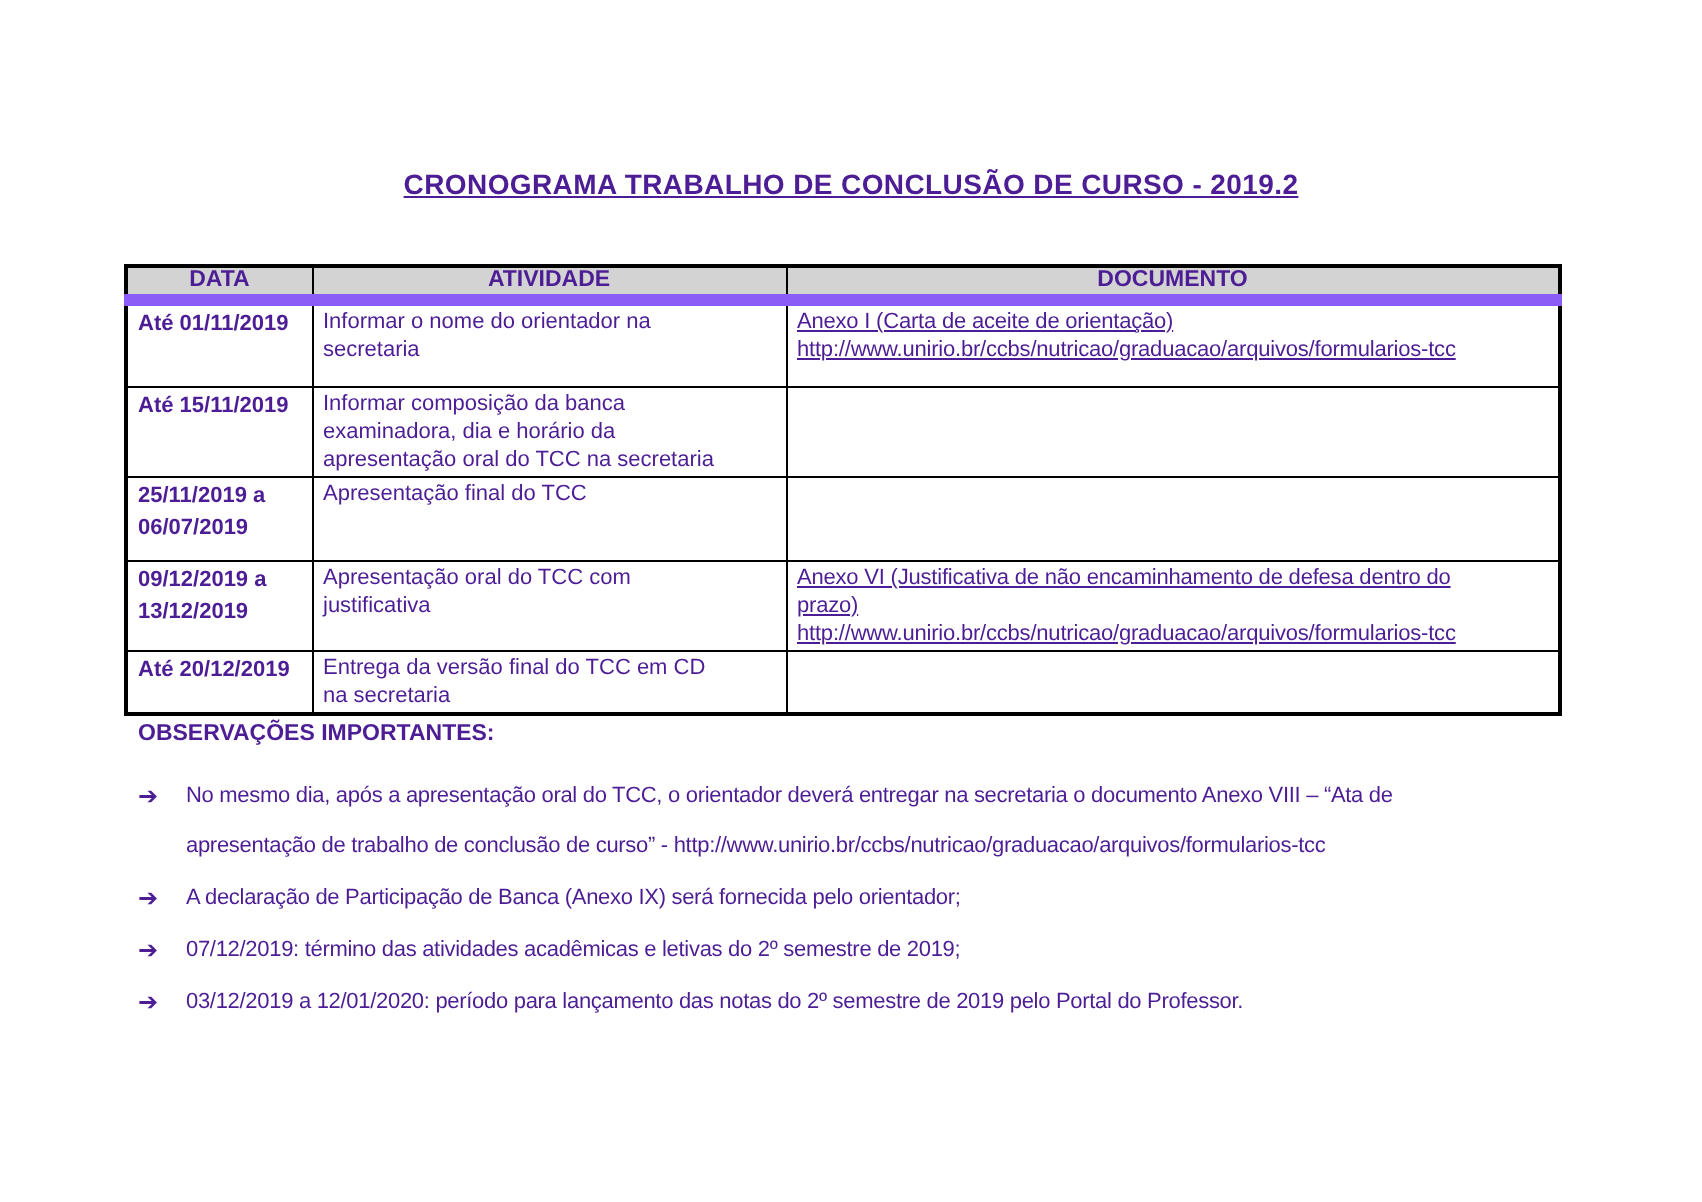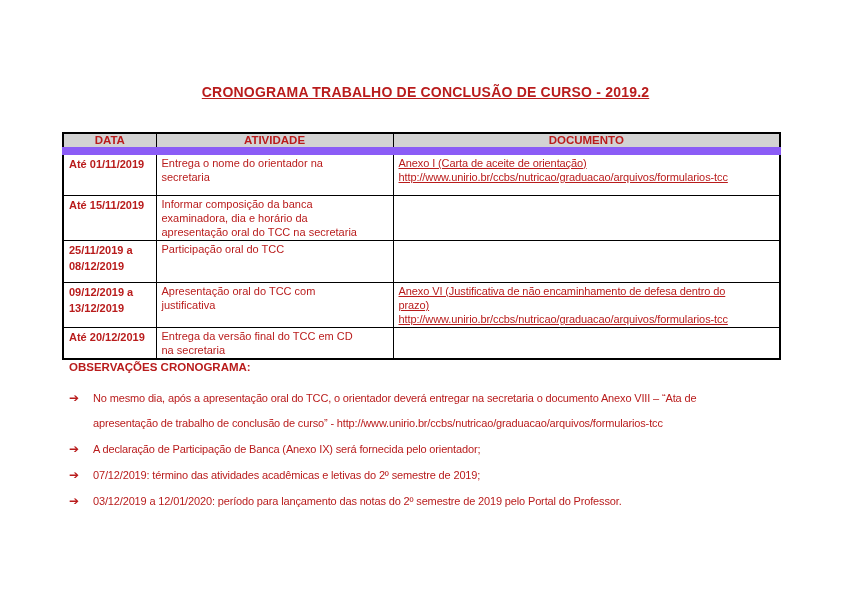--- a/index.html
+++ b/index.html
@@ -2,21 +2,21 @@
 <html><head>
 <meta charset="utf-8">
 <style>
   html, body { margin:0; padding:0; }
   .page {
     position: relative;
     width: 851px;
     height: 601px;
     background: #ffffff;
     font-family: "Liberation Sans", sans-serif;
-    color: #b91c1c;
+    color: #4c1d95;
     overflow: hidden;
   }
   .title {
     position: absolute;
     top: 84px;
     left: 0;
     width: 100%;
     text-align: center;
     font-size: 14px;
     font-weight: bold;
@@ -38,21 +38,21 @@
     font-size: 11px;
     padding: 1px 5px;
   }
   table.schedule th {
     background: #d3d3d3;
     text-align: center;
     font-weight: bold;
     font-size: 11.5px;
     height: 13px;
     padding: 0;
-    border-bottom: 8px solid #8b5cf6;
+    border-bottom: 6px solid #8b5cf6;
   }
   td.cell-data {
     font-weight: bold;
     white-space: pre-line;
     line-height: 16px;
   }
   td.cell-ativ, td.cell-doc {
     white-space: pre-line;
     line-height: 14px;
   }
@@ -107,36 +107,36 @@
     <thead>
       <tr>
         <th>DATA</th>
         <th>ATIVIDADE</th>
         <th>DOCUMENTO</th>
       </tr>
     </thead>
     <tbody>
       <tr class="r1">
         <td class="cell-data">Até 01/11/2019</td>
-        <td class="cell-ativ">Entrega o nome do orientador na
+        <td class="cell-ativ">Informar o nome do orientador na
 secretaria</td>
         <td class="cell-doc">Anexo I (Carta de aceite de orientação)
 http://www.unirio.br/ccbs/nutricao/graduacao/arquivos/formularios-tcc</td>
       </tr>
       <tr class="r2">
         <td class="cell-data">Até 15/11/2019</td>
         <td class="cell-ativ">Informar composição da banca
 examinadora, dia e horário da
 apresentação oral do TCC na secretaria</td>
         <td class="cell-doc"></td>
       </tr>
       <tr class="r3">
         <td class="cell-data">25/11/2019 a
-08/12/2019</td>
-        <td class="cell-ativ">Participação oral do TCC</td>
+06/07/2019</td>
+        <td class="cell-ativ">Apresentação final do TCC</td>
         <td class="cell-doc"></td>
       </tr>
       <tr class="r4">
         <td class="cell-data">09/12/2019 a
 13/12/2019</td>
         <td class="cell-ativ">Apresentação oral do TCC com
 justificativa</td>
         <td class="cell-doc">Anexo VI (Justificativa de não encaminhamento de defesa dentro do
 prazo)
 http://www.unirio.br/ccbs/nutricao/graduacao/arquivos/formularios-tcc</td>
@@ -144,21 +144,21 @@
       <tr class="r5">
         <td class="cell-data">Até 20/12/2019</td>
         <td class="cell-ativ">Entrega da versão final do TCC em CD
 na secretaria</td>
         <td class="cell-doc"></td>
       </tr>
     </tbody>
   </table>
 
   <div class="obs">
-    <div class="obs-heading">OBSERVAÇÕES CRONOGRAMA:</div>
+    <div class="obs-heading">OBSERVAÇÕES IMPORTANTES:</div>
 
     <div class="obs-item">
       <span class="obs-arrow">➔</span>
       <span class="obs-text">No mesmo dia, após a apresentação oral do TCC, o orientador deverá entregar na secretaria o documento Anexo VIII – “Ata de apresentação de trabalho de conclusão de curso” - http://www.unirio.br/ccbs/nutricao/graduacao/arquivos/formularios-tcc</span>
     </div>
     <div class="obs-item">
       <span class="obs-arrow">➔</span>
       <span class="obs-text">A declaração de Participação de Banca (Anexo IX) será fornecida pelo orientador;</span>
     </div>
     <div class="obs-item">

